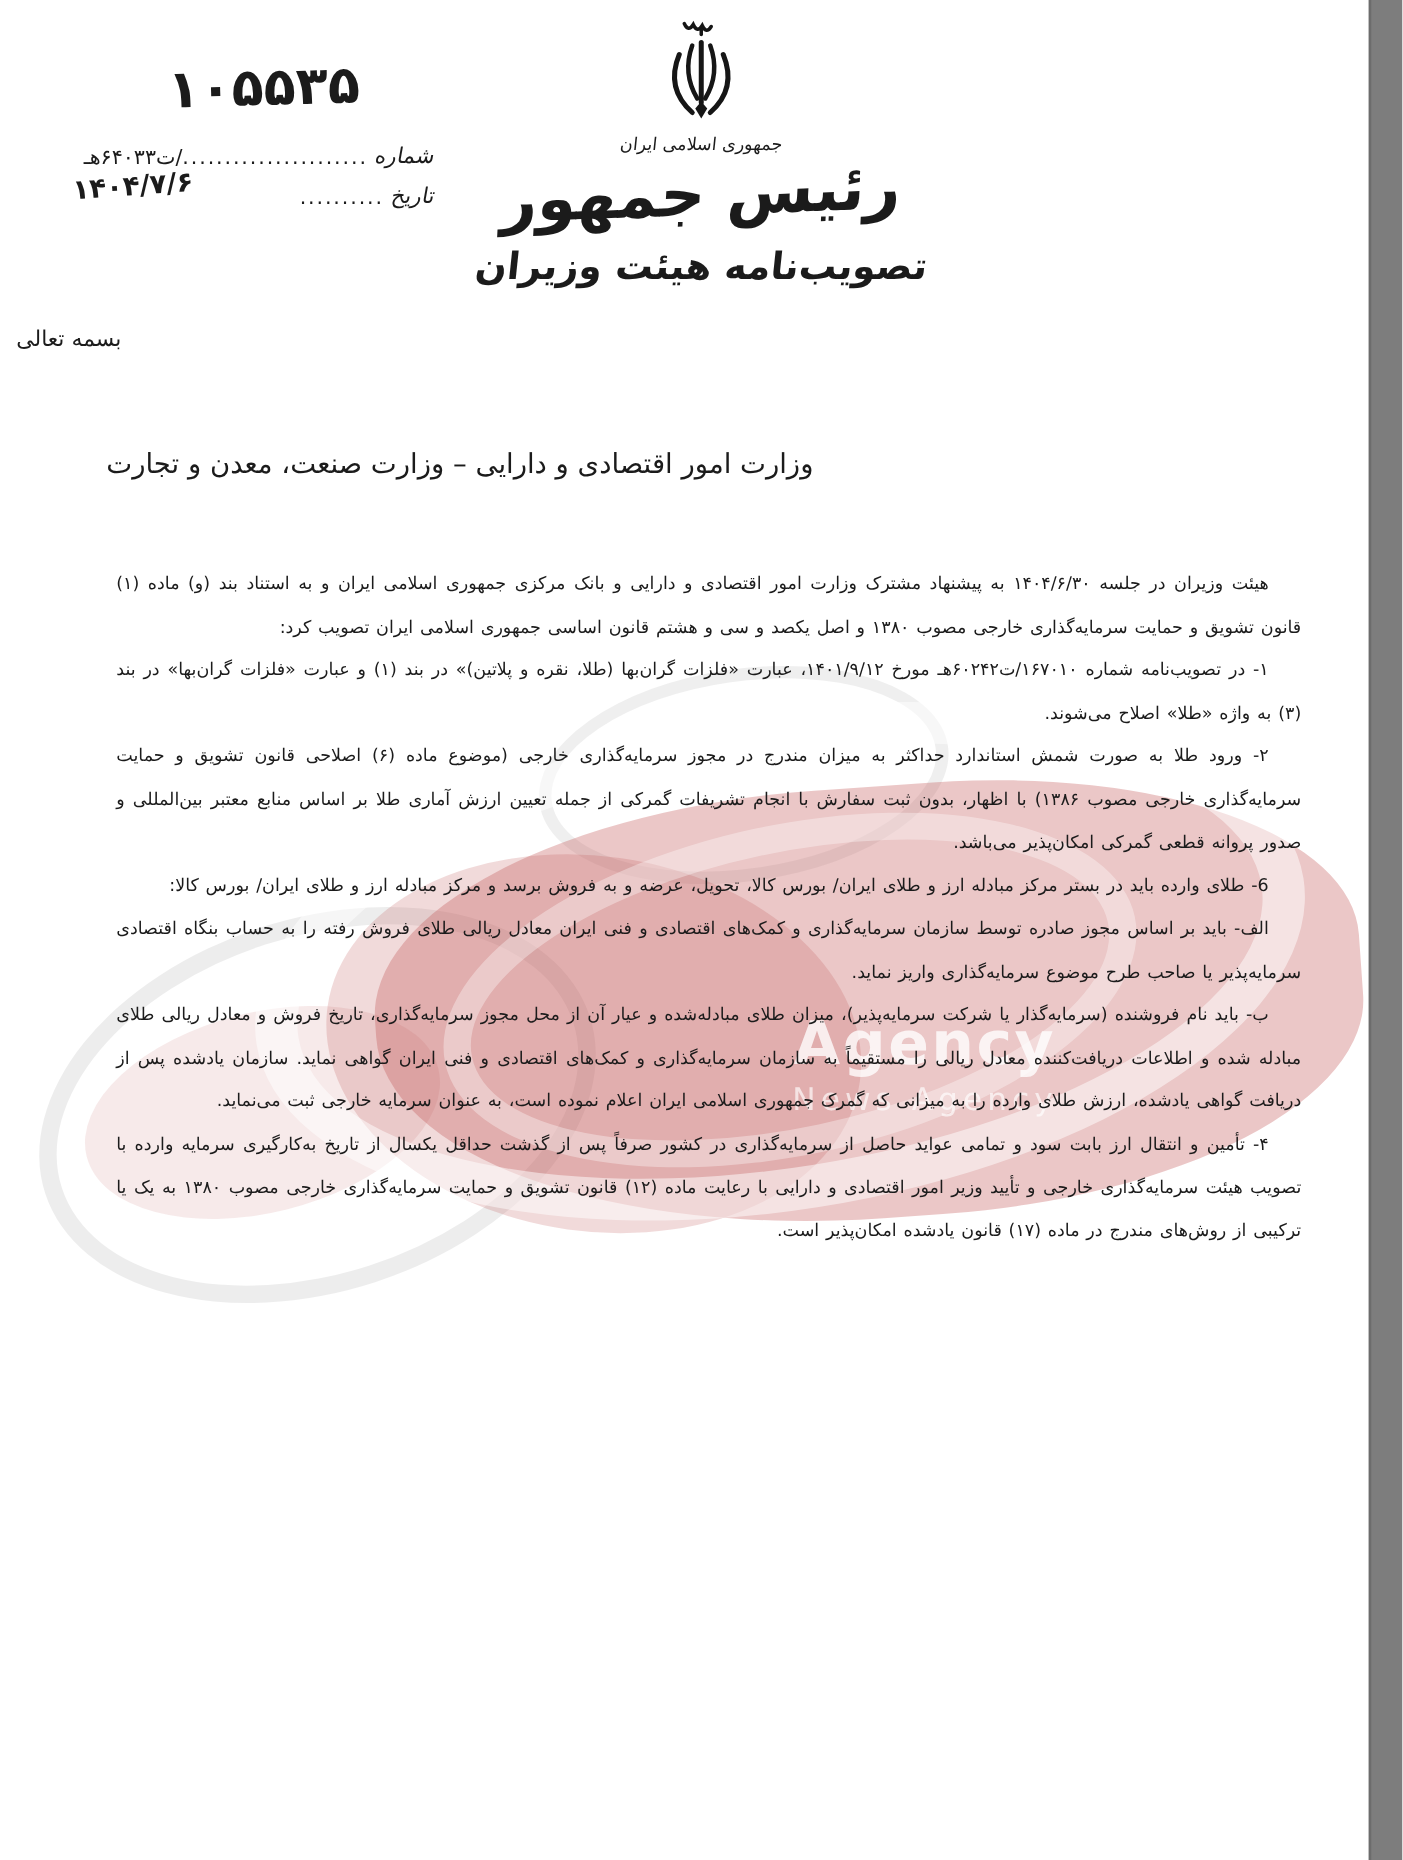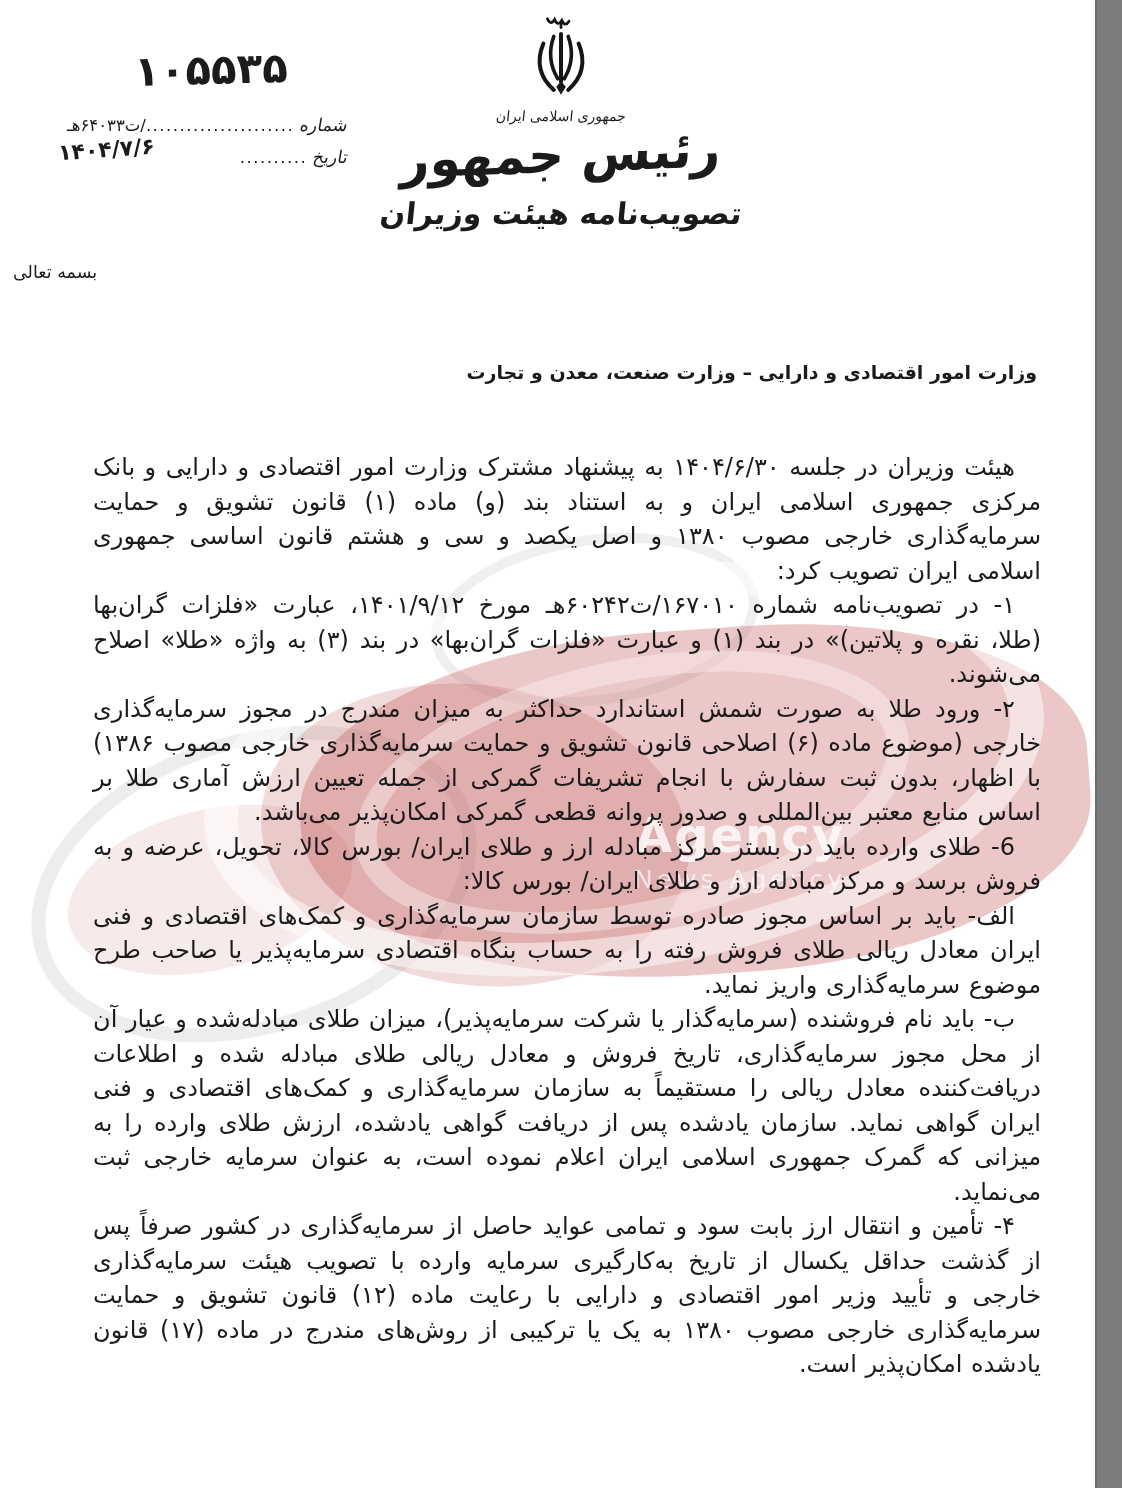--- a/index.html
+++ b/index.html
@@ -58,27 +58,27 @@
   .office   { font-size: 50px; font-weight: bold; margin-top: 2px; transform: skewX(-5deg) rotate(-2deg); }
   .doctype  { font-size: 30px; font-weight: bold; margin-top: 12px; transform: skewX(-6deg); }
 
   
   .invocation { position: absolute; left: 0; top: 262px; width: 890px; text-align: left; z-index: 3; margin-left: 13px; }
   .besmeleh   { font-size: 17.5px; }
   .salutation { font-size: 16.5px; margin-top: 7px; }
 
   
   .addressees { position: absolute; left: 85px; top: 352px; width: 952px; z-index: 3;
-    text-align: right; font-weight: bold; font-size: 19px; line-height: 40px; direction: rtl; }
+    text-align: left; font-weight: normal; font-size: 22px; line-height: 40px; direction: rtl; }
 
   
   .body-text {
     position: absolute; left: 93px; top: 450px; width: 948px; z-index: 2;
     direction: rtl; text-align: justify;
-    font-size: 24px; line-height: 34.5px;
+    font-size: 14px; line-height: 34.5px;
   }
   .body-text p { margin: 0; text-indent: 26px; word-spacing: 1px; }
 </style>
 </head>
 <body>
 
 <div>
 
   <div class="scan-strip"></div>
 

